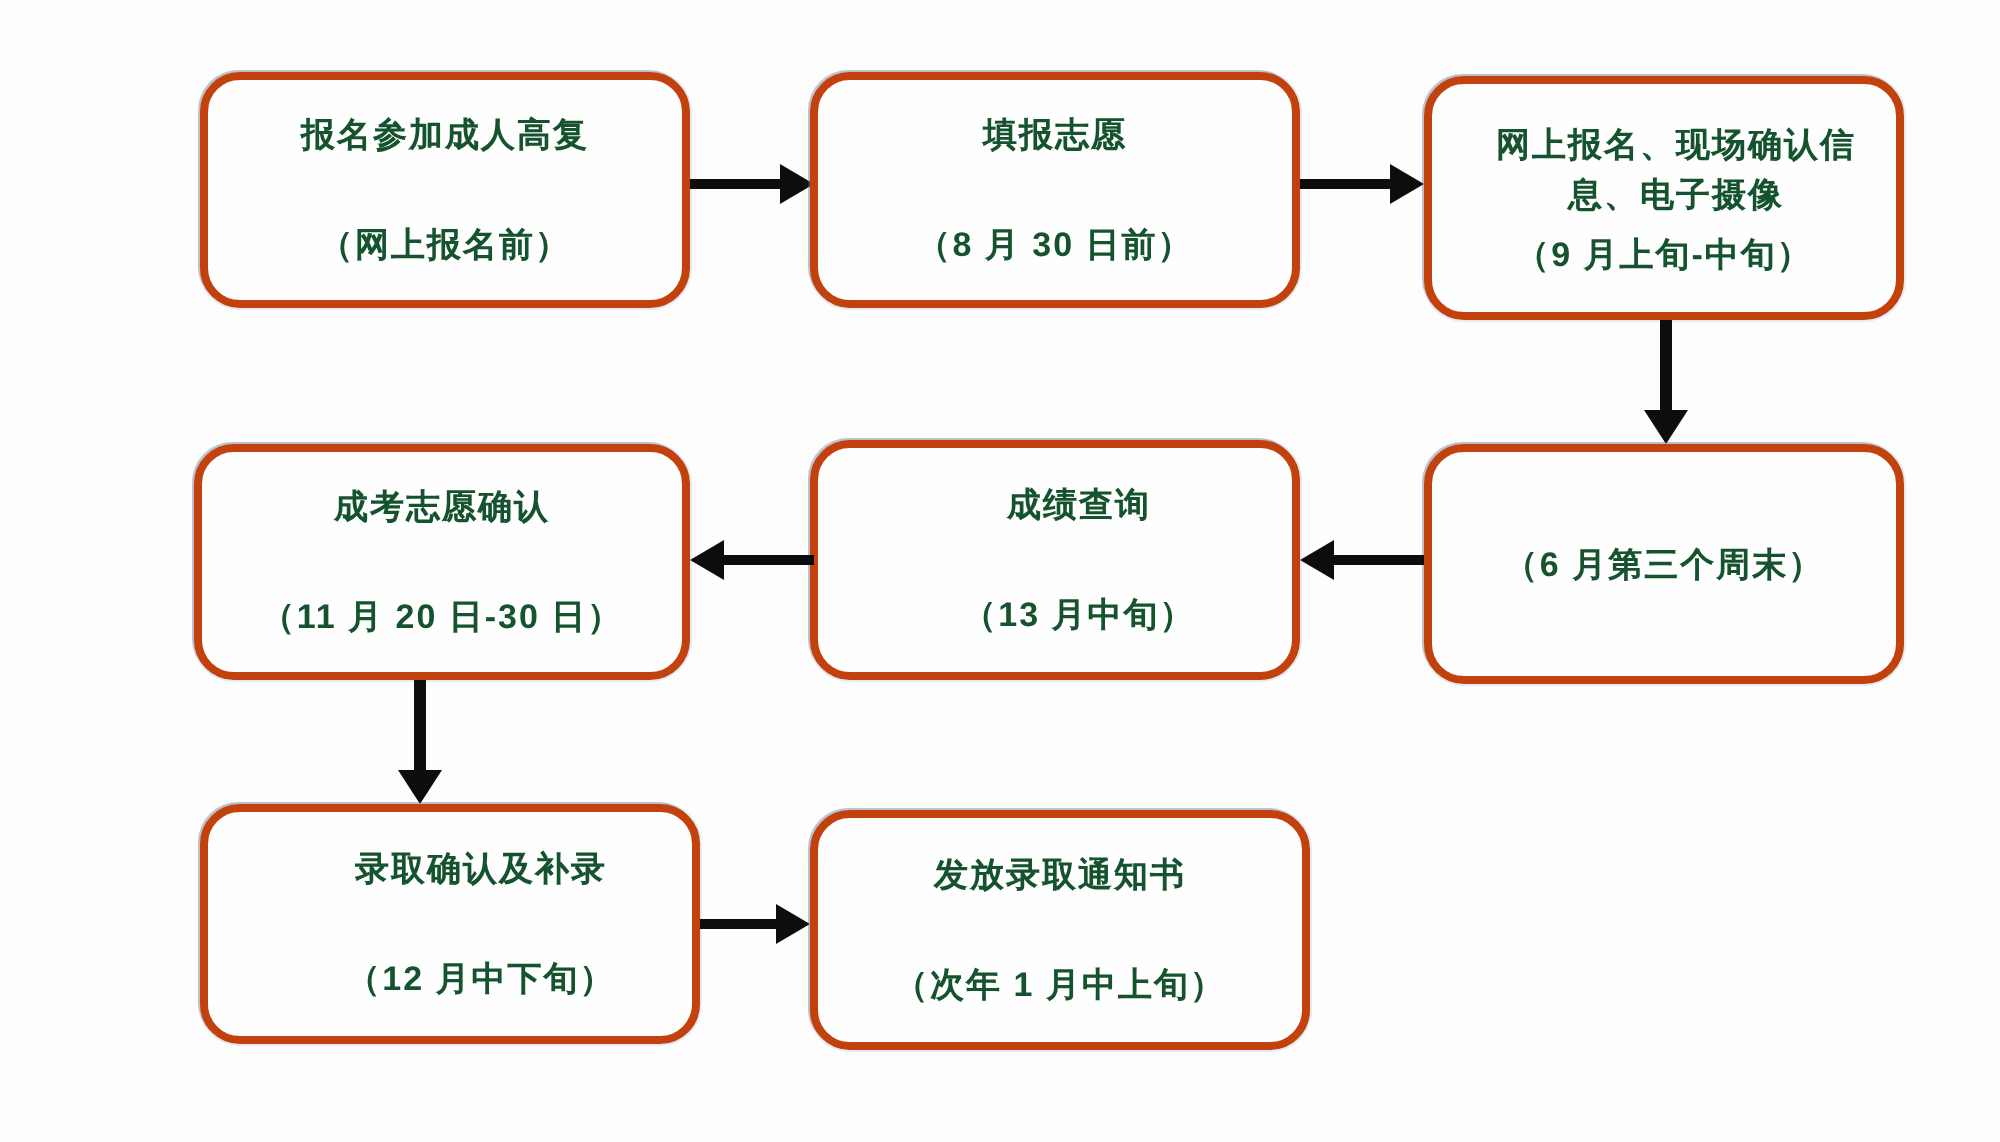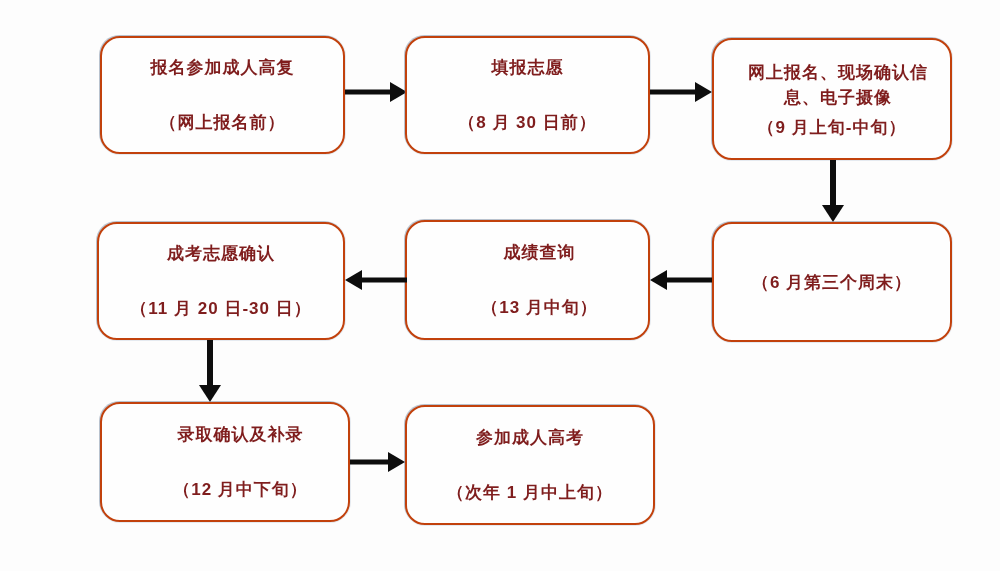--- a/index.html
+++ b/index.html
@@ -5,24 +5,24 @@
   html,body{margin:0;padding:0;background:#ffffff;}
   .canvas{
     position:relative;width:1000px;height:571px;margin:0 auto;
     background:#fdfdfd;overflow:hidden;
     font-family:"Liberation Sans","DejaVu Sans",sans-serif;
   }
   
   .box{
     position:absolute;box-sizing:border-box;
     background:#fefefe;
-    border:2px solid #c2410c;border-radius:20px;
+    border:4px solid #c2410c;border-radius:20px;
     box-shadow:-1px -1px 0 rgba(70,90,120,.28), 0 0 0 1px rgba(120,150,185,.18);
     display:flex;flex-direction:column;align-items:center;justify-content:center;
-    gap:30px;text-align:center;color:#7f1d1d;
+    gap:30px;text-align:center;color:#14532d;
   }
   .box-title{font-size:17px;font-weight:600;letter-spacing:1px;line-height:1.45;}
   .box-date{font-size:17px;font-weight:700;letter-spacing:1px;}
   .box1{left:100px;top:36px;width:245px;height:118px;}
   .box2{left:405px;top:36px;width:245px;height:118px;}
   .box3{left:712px;top:38px;width:240px;height:122px;gap:5px;}
   .box3 .box-title{max-width:192px;line-height:1.5;margin-left:12px;}
   .box4{left:712px;top:222px;width:240px;height:120px;}
   .box5{left:405px;top:220px;width:245px;height:120px;padding-left:24px;}
   .box6{left:97px;top:222px;width:248px;height:118px;}
@@ -117,17 +117,17 @@
 
   <div class="box box7">
     <div class="box-title">录取确认及补录</div>
     <div class="box-date">（12 月中下旬）</div>
   </div>
   <div class="arrow arrow-h arrow-right a7">
     <div class="shaft"></div>
     <div class="head"></div>
   </div>
   <div class="box box8">
-    <div class="box-title">参加成人高考</div>
+    <div class="box-title">发放录取通知书</div>
     <div class="box-date">（次年 1 月中上旬）</div>
   </div>
 
 </div>
 
 </body></html>

